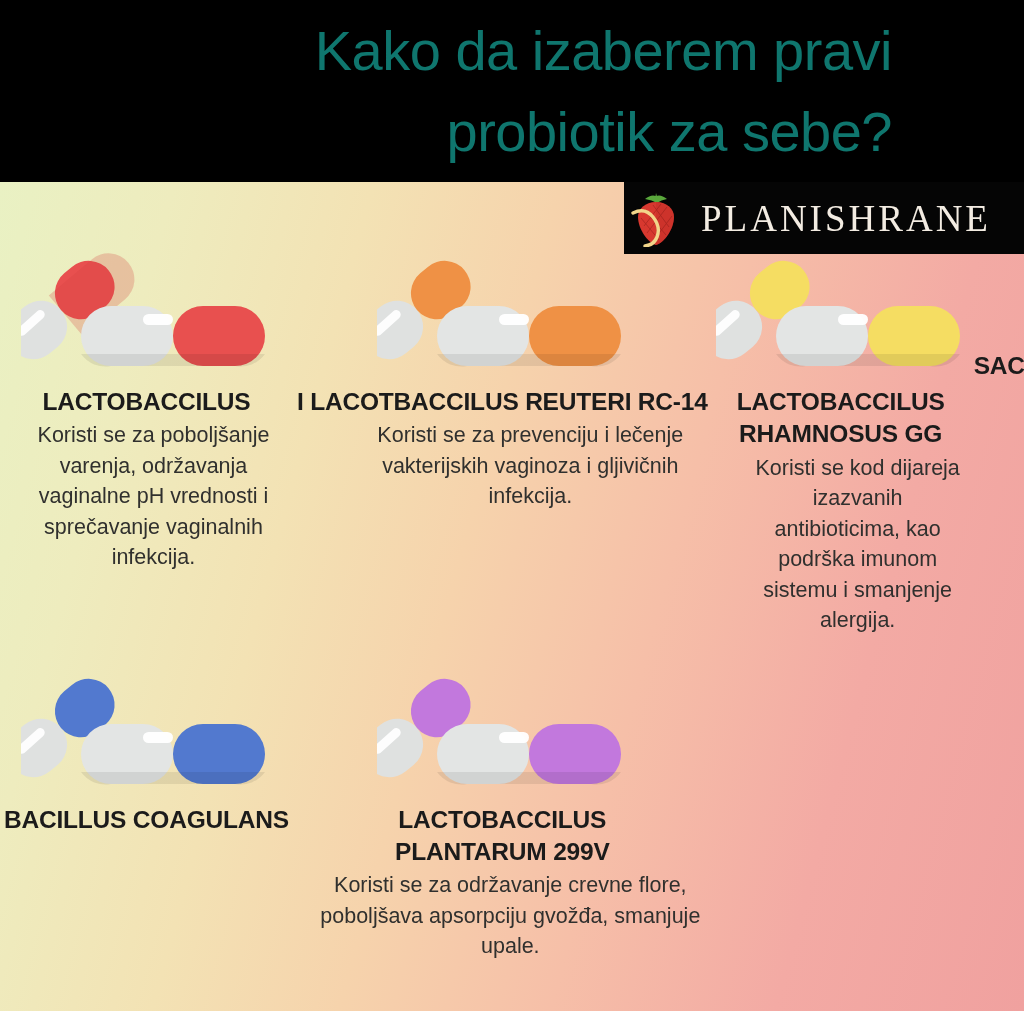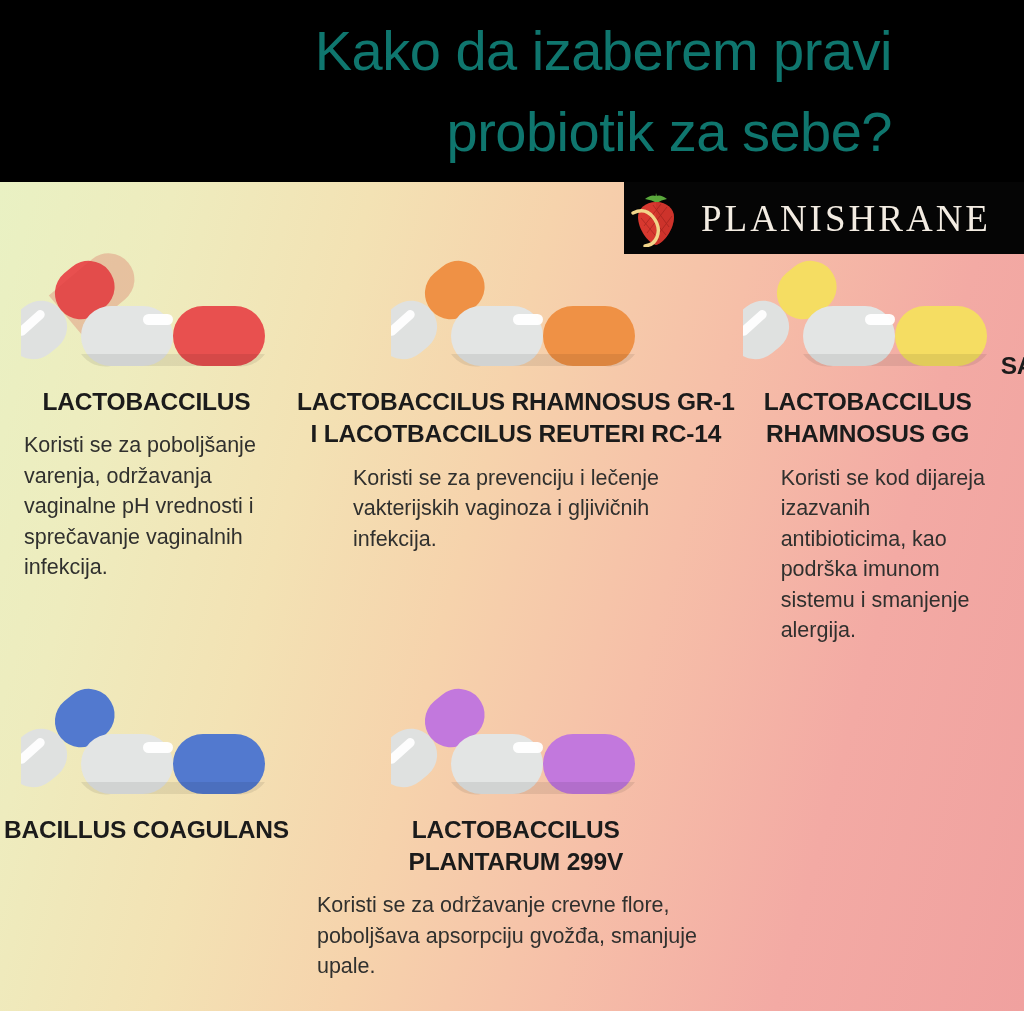--- a/index.html
+++ b/index.html
@@ -120,24 +120,24 @@
     color: #1b1b1b;
     text-align: center;
     line-height: 1.32;
     letter-spacing: -0.2px;
     white-space: nowrap;
   }
   .card-body {
     font-size: 21.5px;
     color: #30302e;
     line-height: 1.42;
-    margin-top: 12px;
+    margin-top: 2px;
     width: 100%;
     padding: 0 14px;
-    text-align: left;
+    text-align: center;
   }
   
   .c1 .card-body { padding-left: 20px; padding-right: 6px; }
   .c2 .card-body { padding-left: 56px; padding-right: 0; }
   .c3 .card-body { padding-left: 38px; padding-right: 4px; }
   .c4 .card-body { padding-left: 22px; padding-right: 6px; }
   .c5 .card-body { padding-left: 26px; padding-right: 0; }
   .c6 .card-body { padding-left: 20px; padding-right: 4px; }
 </style>
 </head>
@@ -181,21 +181,20 @@
             <rect x="-48" y="-15" width="34" height="9" rx="4.5" fill="#ffffff" opacity="0.92" transform="rotate(-2)"></rect>
           </g>
           <g transform="translate(152 92)">
             <rect x="-92" y="-30" width="92" height="60" rx="30" fill="#e3e5e4"></rect>
             <rect x="0" y="-30" width="92" height="60" rx="30" fill="#ef9145"></rect>
             <path d="M-92 18 h184 a30 30 0 0 1 -30 12 h-124 a30 30 0 0 1 -30 -12 z" fill="#000" opacity="0.08"></path>
             <rect x="-30" y="-22" width="30" height="11" rx="5.5" fill="#ffffff" opacity="0.95"></rect>
           </g>
         </svg>
         <div class="card-title">
-          <div>LACTOBACCILUS RHAMNOSUS GR-1</div>
           <div>I LACOTBACCILUS REUTERI RC-14</div>
         </div>
         <div class="card-body">Koristi se za prevenciju i lečenje vakterijskih vaginoza i gljivičnih infekcija.</div>
       </div>
 
       <div class="card c3">
         <svg class="pill-art" viewBox="0 0 250 132">
           <g transform="translate(40 66) rotate(-40)">
             <rect x="-62" y="-26" width="62" height="52" rx="26" fill="#dfe1e0"></rect>
             <rect x="0" y="-26" width="62" height="52" rx="26" fill="#f5dd62"></rect>

